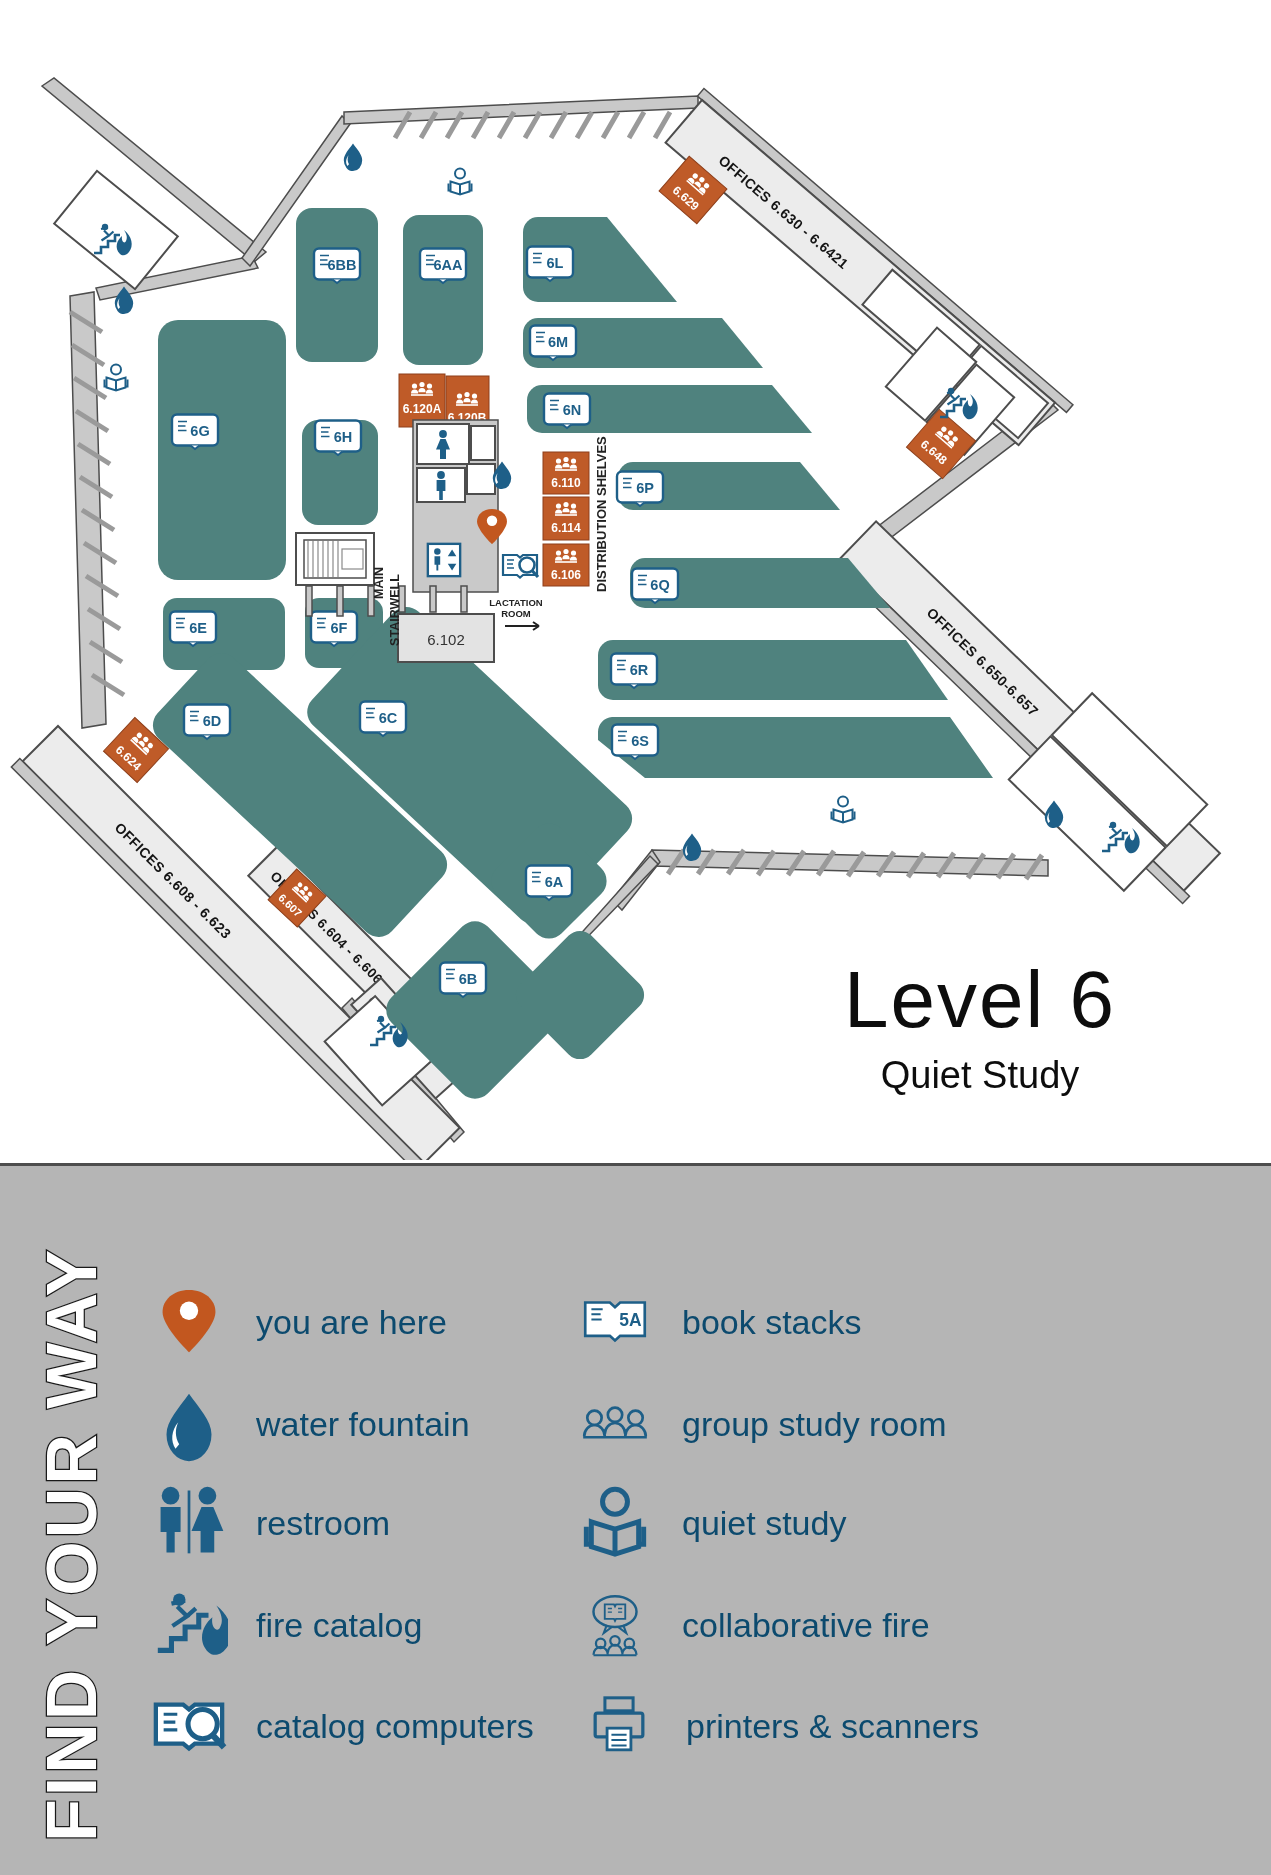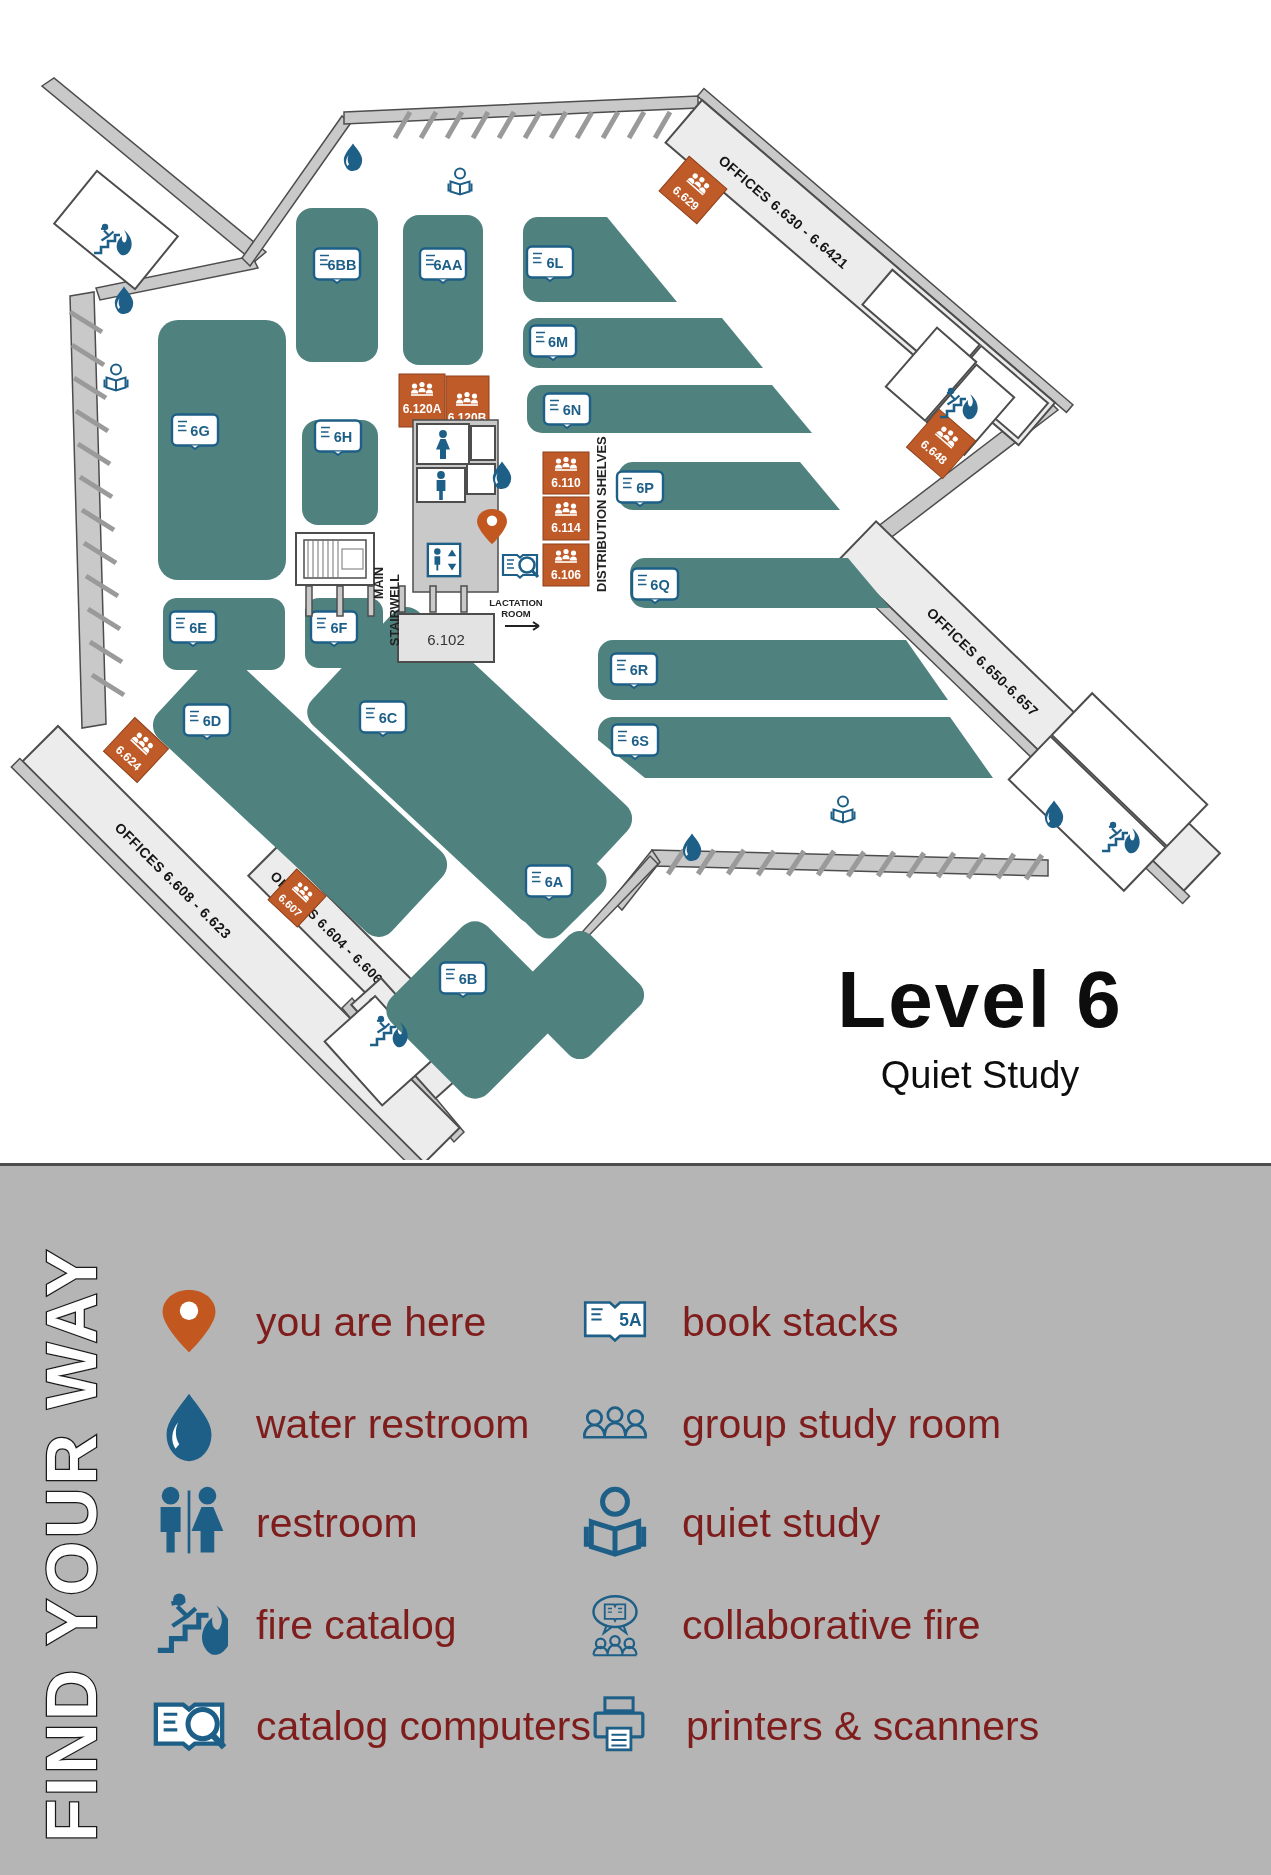--- a/index.html
+++ b/index.html
@@ -1,26 +1,26 @@
 <!DOCTYPE html>
 <html><head>
 <meta charset="utf-8">
 <style>
   html,body{margin:0;padding:0}
   body{width:1271px;height:1875px;position:relative;background:#fff;
        font-family:"Liberation Sans","DejaVu Sans",sans-serif;overflow:hidden}
   .map-svg{position:absolute;left:0;top:0}
   .title-block{position:absolute;left:735px;top:960px;width:490px;text-align:center;pointer-events:none}
-  .title-block .h{font-size:80px;font-weight:700;color:#0d0d0d;letter-spacing:2px;line-height:1.0}
+  .title-block .h{font-size:80px;font-weight:400;color:#0d0d0d;letter-spacing:2px;line-height:1.0}
   .title-block .s{font-size:38px;font-weight:400;color:#0d0d0d;margin-top:14px}
   .legend{position:absolute;left:0;top:1163px;width:1271px;height:712px;background:#b5b5b5;border-top:3px solid #4d4d4d}
   .legend-heading-svg{position:absolute;left:8px;top:28px}
   .lrow{position:absolute;display:flex;align-items:center;gap:28px;height:76px}
   .lrow .ic{width:78px;height:78px;flex:0 0 78px;display:flex;align-items:flex-start;justify-content:center}
-  .lrow .lbl{font-size:41px;color:#7f1d1d;white-space:nowrap}
+  .lrow .lbl{font-size:34px;color:#0c4a6e;white-space:nowrap}
   svg text{user-select:none}
   .teal{fill:#4f827e}
   .orange{fill:#bf5b28;stroke:#8e3f1a;stroke-width:1}
   .wall{fill:#ececec;stroke:#4d4d4d;stroke-width:2}
   .wallband{fill:#c9c9c9;stroke:#4d4d4d;stroke-width:1.5}
   .white-room{fill:#ffffff;stroke:#4d4d4d;stroke-width:2}
   .offtext{font-size:14px;font-weight:600;fill:#141414;letter-spacing:.5px}
   .rmlabel{font-size:12px;font-weight:700;fill:#ffffff;text-anchor:middle}
   .stacklabel{font-size:14.5px;font-weight:700;fill:#1e5f88;text-anchor:middle}
   .maptext{font-weight:700;fill:#222222;text-anchor:middle}
@@ -372,21 +372,21 @@
         </svg>
     </div>
     <div class="lbl">you are here</div>
   </div>
   <div class="lrow" style="left:150px;top:220px">
     <div class="ic">
       <svg width="72" height="78" viewBox="-16 -15 32 32">
           <use href="#dropic" transform="scale(1.25)"></use>
         </svg>
     </div>
-    <div class="lbl">water restroom</div>
+    <div class="lbl">water fountain</div>
   </div>
   <div class="lrow" style="left:150px;top:319px">
     <div class="ic">
       <svg width="78" height="78" viewBox="-36 -36 72 72">
         <use href="#manic" transform="translate(-17,0) scale(2.1)"></use>
         <line x1="0" y1="-30" x2="0" y2="28" stroke="#1e5f88" stroke-width="2.5"></line>
         <use href="#womic" transform="translate(17,0) scale(2.1)"></use>
       </svg>
     </div>
     <div class="lbl">restroom</div>

